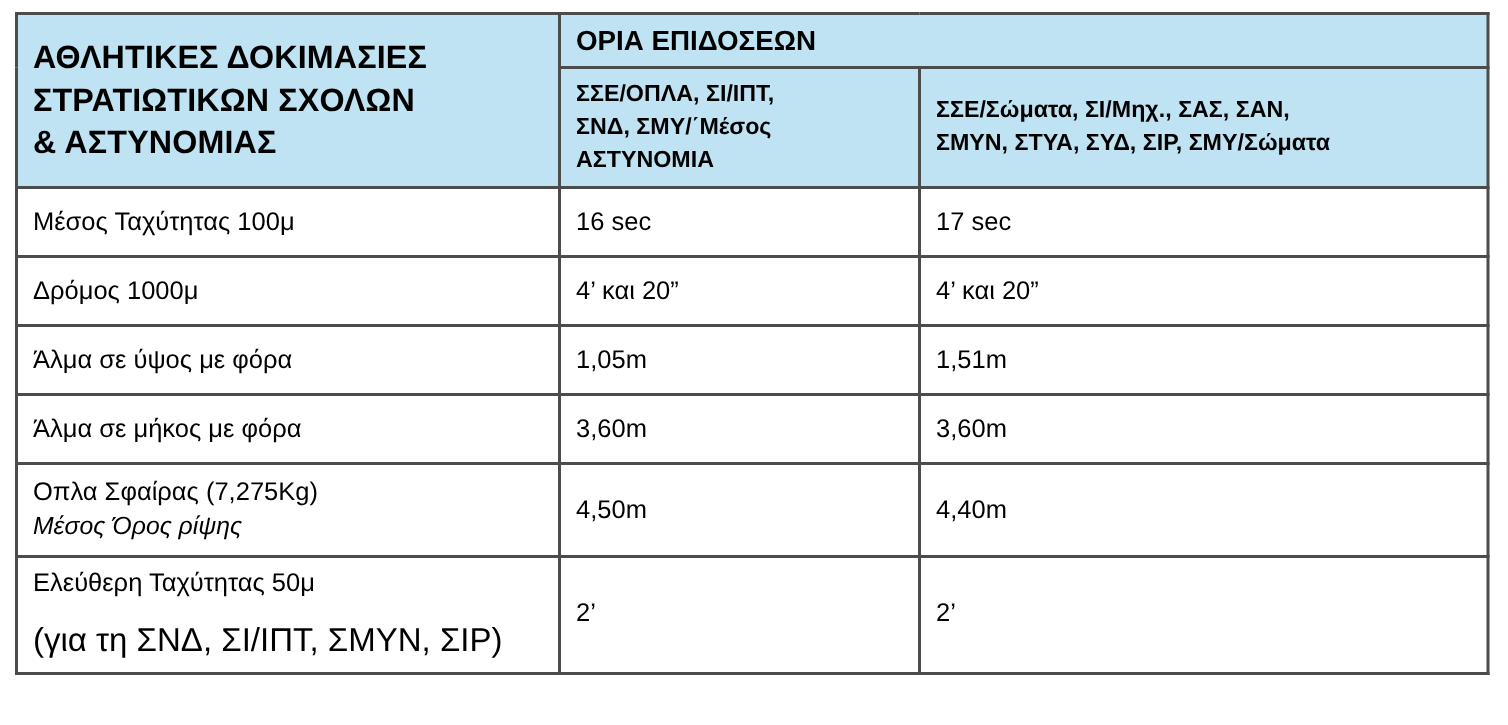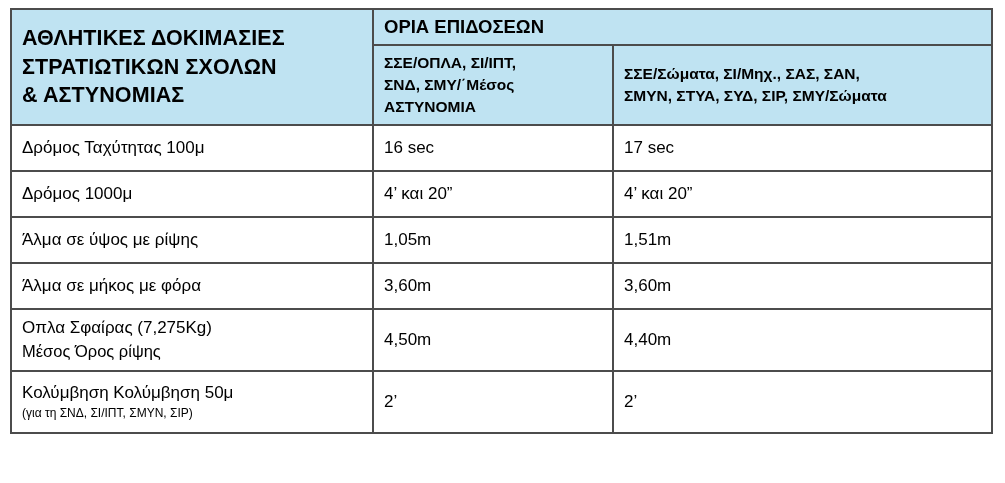--- a/index.html
+++ b/index.html
@@ -60,24 +60,26 @@
   }
   .cell {
     font-size: 17px;
     height: 46px;
     line-height: 1.35;
   }
   .cell.tall {
     height: 62px;
   }
   .cell .sub {
+    font-style: italic;
     font-size: 16.5px;
   }
   .cell .sub2 {
-    font-size: 12px;
+    font-size: 22px;
+    margin-top: 11px;
   }
 </style>
 </head>
 <body>
 
 <div class="sheet">
   <table class="limits">
     <colgroup>
       <col class="col-a">
       <col class="col-b">
@@ -98,33 +100,33 @@
           <div>ΣΝΔ, ΣΜΥ/΄Μέσος</div>
           <div>ΑΣΤΥΝΟΜΙΑ</div>
         </td>
         <td class="hdr-sub">
           <div>ΣΣΕ/Σώματα, ΣΙ/Μηχ., ΣΑΣ, ΣΑΝ,</div>
           <div>ΣΜΥΝ, ΣΤΥΑ, ΣΥΔ, ΣΙΡ, ΣΜΥ/Σώματα</div>
         </td>
       </tr>
 
       <tr>
-        <td class="cell">Δρόμος Ταχύτητας 100μ</td>
+        <td class="cell">Μέσος Ταχύτητας 100μ</td>
         <td class="cell">16 sec</td>
         <td class="cell">17 sec</td>
       </tr>
 
       <tr>
         <td class="cell">Δρόμος 1000μ</td>
         <td class="cell">4’ και 20”</td>
         <td class="cell">4’ και 20”</td>
       </tr>
 
       <tr>
-        <td class="cell">Άλμα σε ύψος με ρίψης</td>
+        <td class="cell">Άλμα σε ύψος με φόρα</td>
         <td class="cell">1,05m</td>
         <td class="cell">1,51m</td>
       </tr>
 
       <tr>
         <td class="cell">Άλμα σε μήκος με φόρα</td>
         <td class="cell">3,60m</td>
         <td class="cell">3,60m</td>
       </tr>
 
@@ -132,21 +134,21 @@
         <td class="cell tall">
           <div>Οπλα Σφαίρας (7,275Kg)</div>
           <div class="sub">Μέσος Όρος ρίψης</div>
         </td>
         <td class="cell tall">4,50m</td>
         <td class="cell tall">4,40m</td>
       </tr>
 
       <tr>
         <td class="cell tall">
-          <div>Κολύμβηση Κολύμβηση 50μ</div>
+          <div>Ελεύθερη Ταχύτητας 50μ</div>
           <div class="sub2">(για τη ΣΝΔ, ΣΙ/ΙΠΤ, ΣΜΥΝ, ΣΙΡ)</div>
         </td>
         <td class="cell tall">2’</td>
         <td class="cell tall">2’</td>
       </tr>
     </tbody>
   </table>
 </div>
 
 </body></html>

